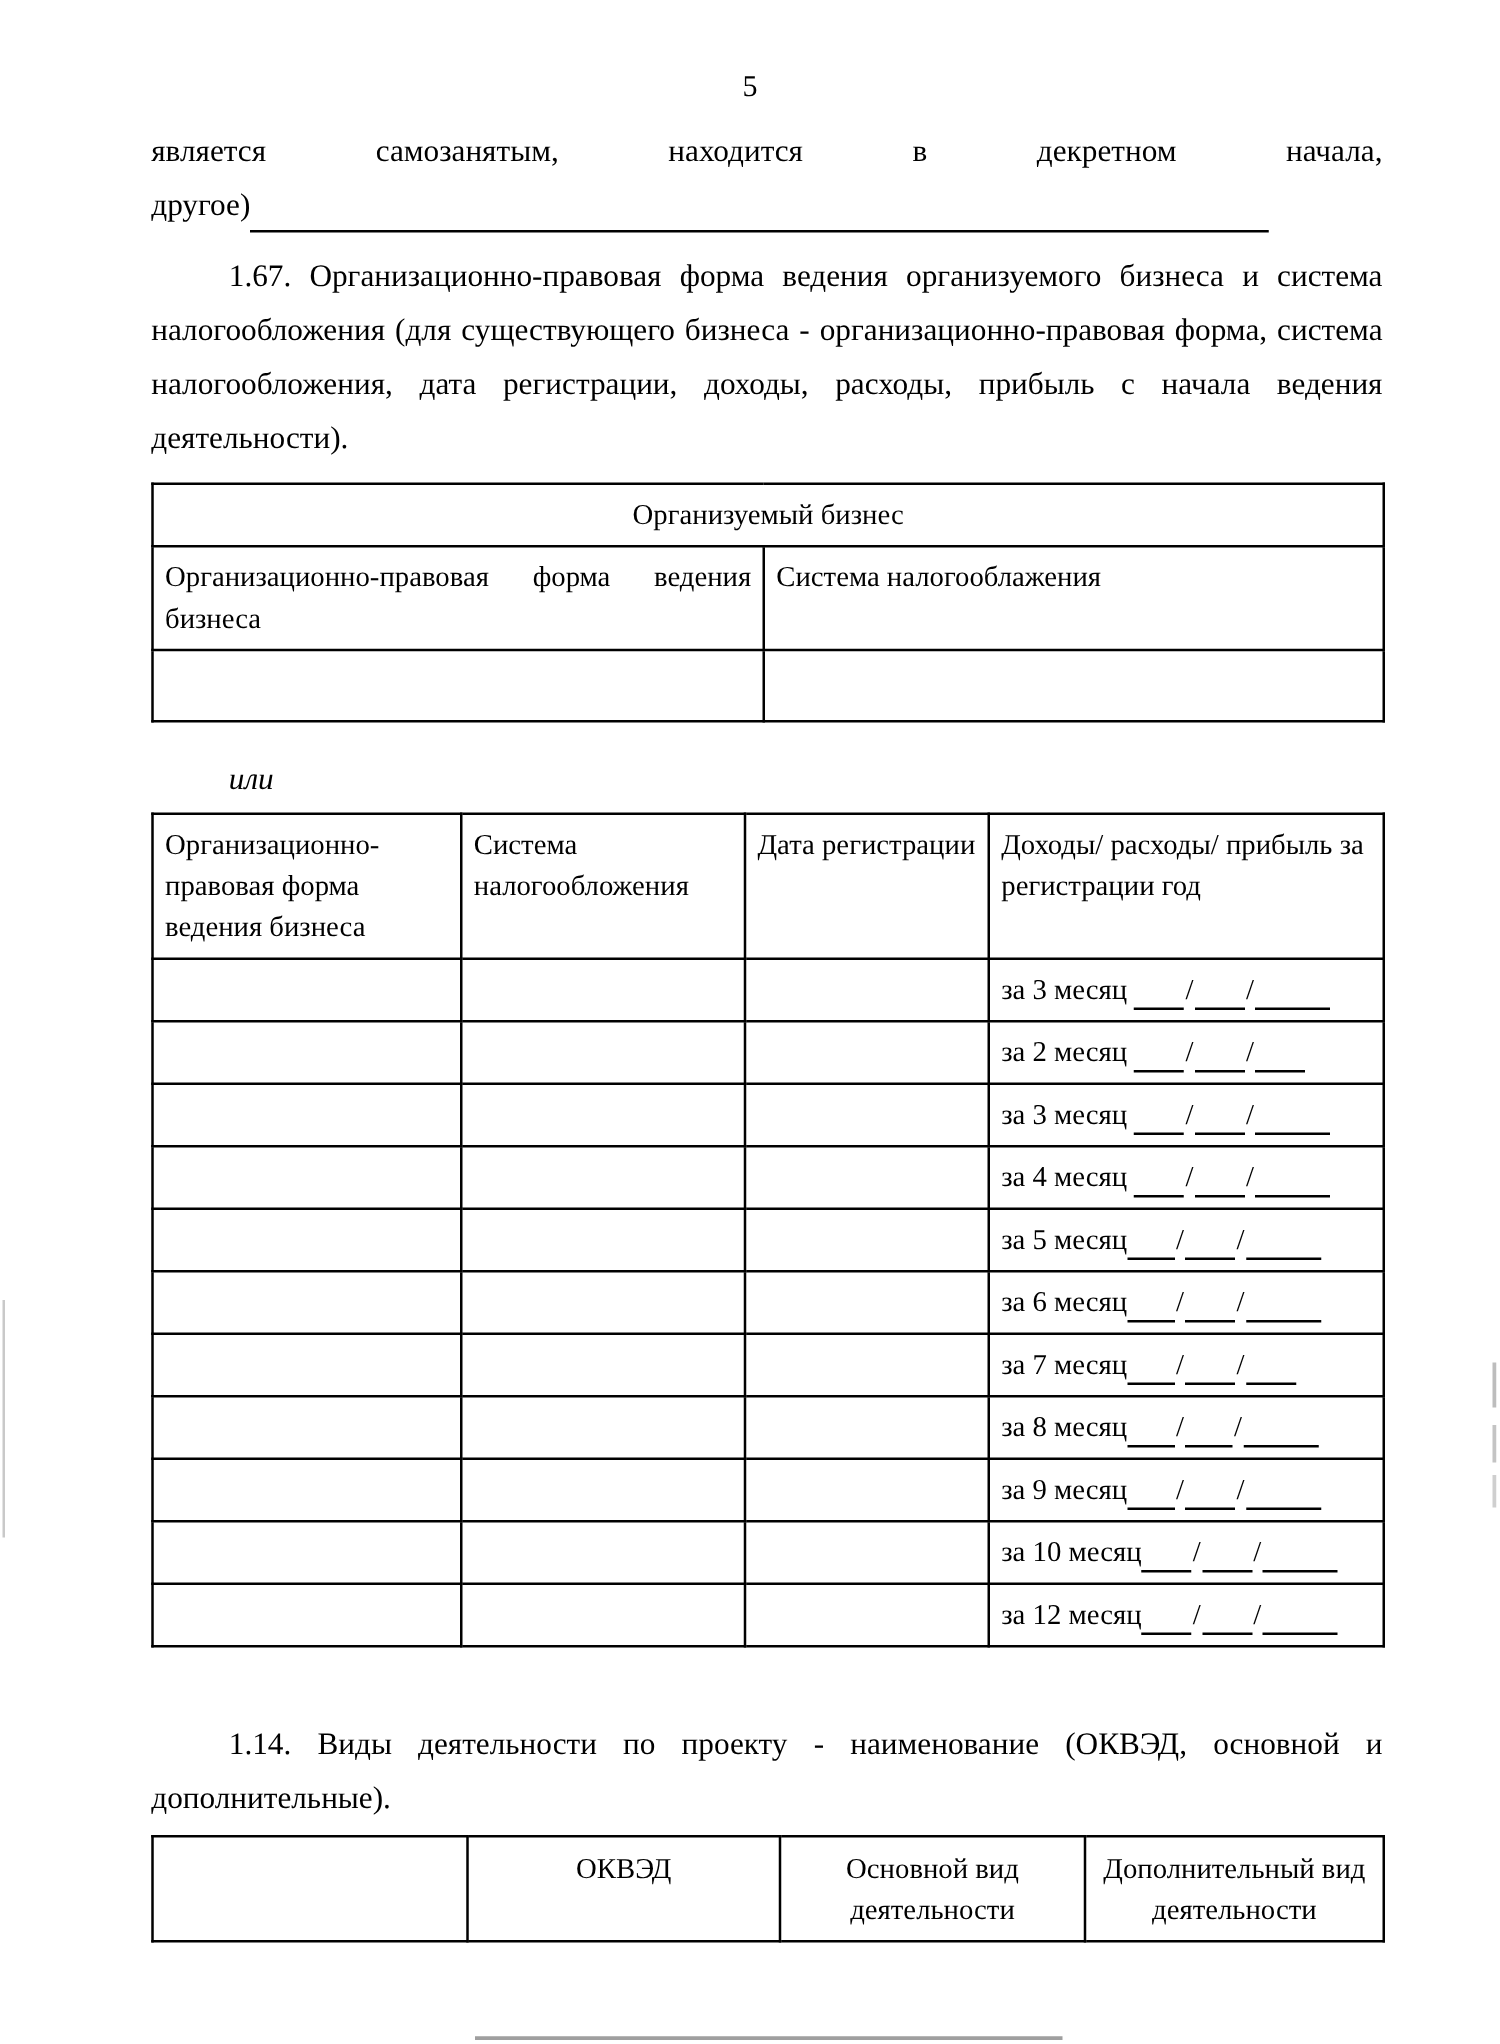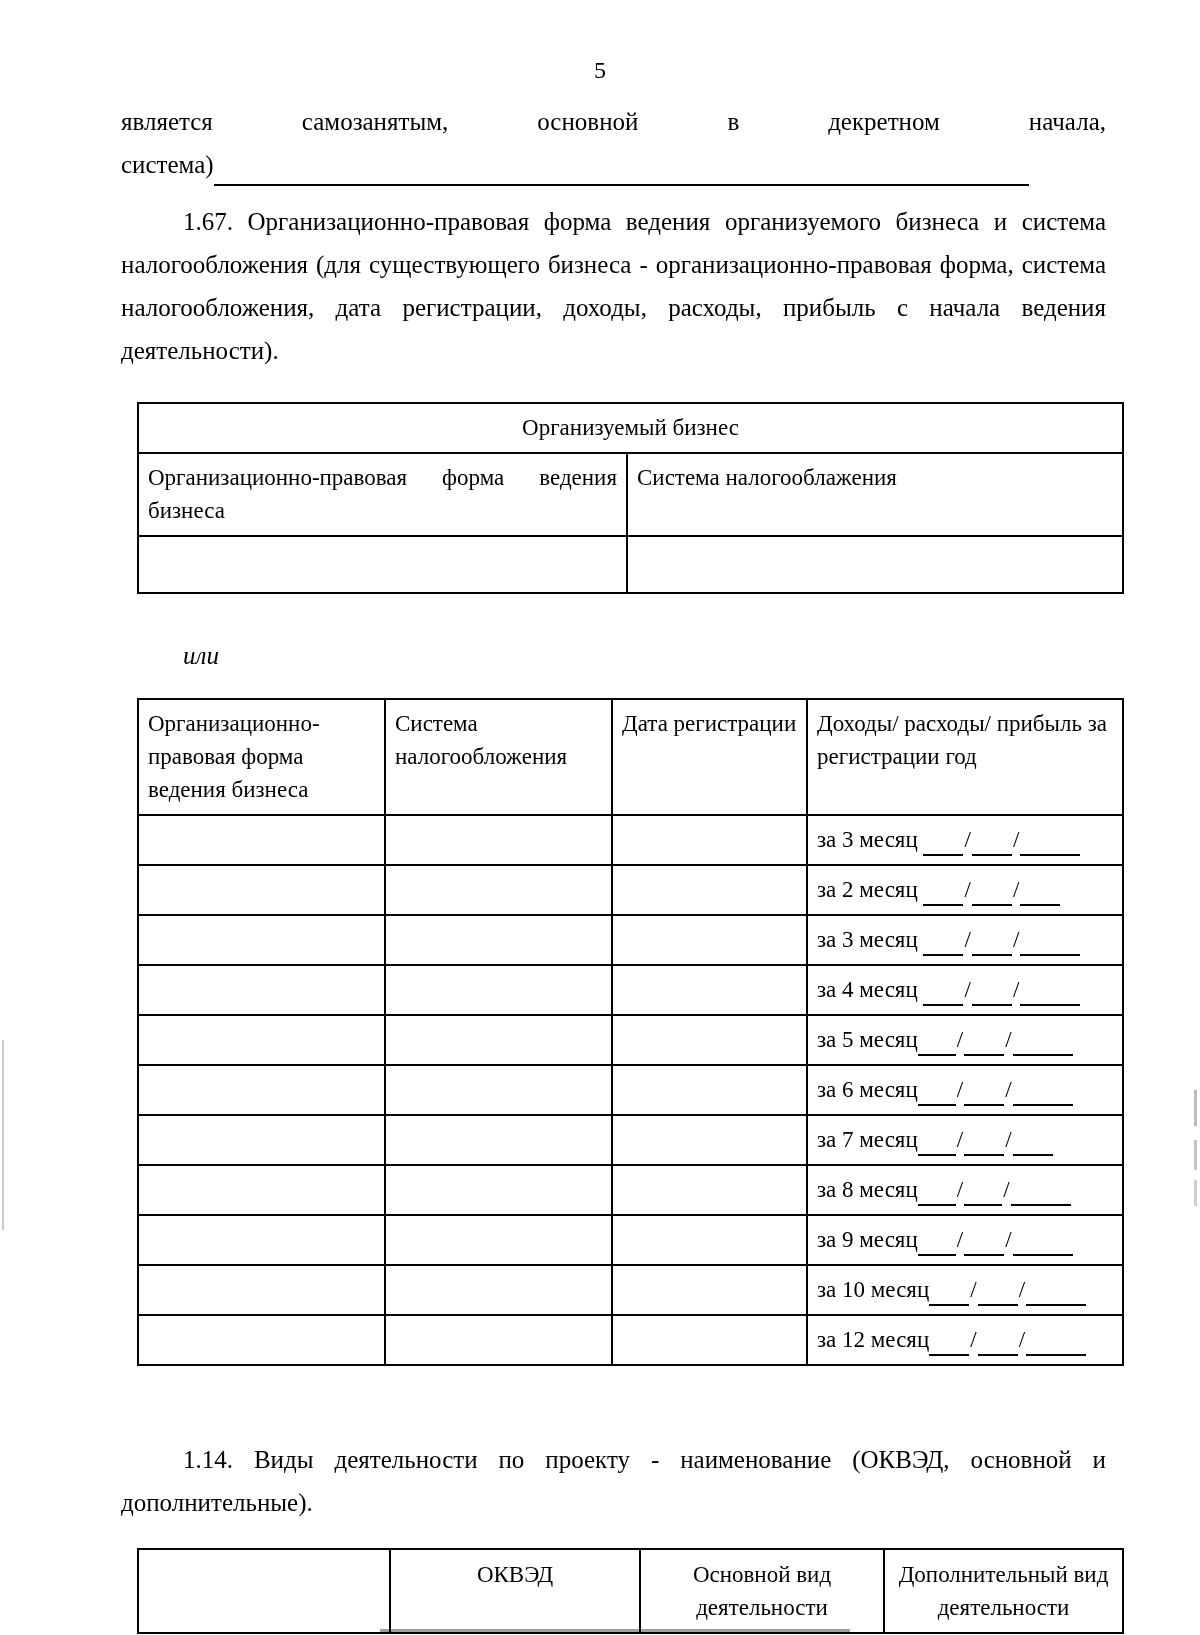--- a/index.html
+++ b/index.html
@@ -96,21 +96,21 @@
 
   .spacer-sm { height: 14px; }
   .spacer-md { height: 26px; }
   .spacer-lg { height: 56px; }
 
   
   table.doc-table {
     border-collapse: collapse;
     width: 985px;
     table-layout: fixed;
-    margin: 16px;
+    margin: 0;
   }
   table.doc-table td {
     border: 2px solid #000;
     font-size: 23px;
     line-height: 33px;
     padding: 7px 9px 8px 9px;
     vertical-align: top;
   }
   td.center-title {
     text-align: center;
@@ -168,28 +168,28 @@
   <div class="scan-edge-right-c"></div>
   <div class="scan-bottom"></div>
 
   <div class="page-number">5</div>
 
   <div class="content">
 
     <p class="para" style="display:flex; justify-content:space-between;">
       <span>является</span>
       <span>самозанятым,</span>
-      <span>основной</span>
+      <span>находится</span>
       <span>в</span>
       <span>декретном</span>
       <span>начала,</span>
     </p>
 
     <p class="para" style="white-space:nowrap;">
-      <span>система)</span><span class="fill-line" style="width:815px;"></span>
+      <span>другое)</span><span class="fill-line" style="width:815px;"></span>
     </p>
 
     <div class="spacer-sm"></div>
 
     <p class="para justify-all">
       <span class="indent"></span><span>1.67.  Организационно-правовая  форма  ведения  организуемого  бизнеса и система налогообложения (для существующего бизнеса - организационно-правовая форма, система налогообложения, дата регистрации, доходы, расходы, прибыль с начала ведения деятельности).</span>
     </p>
 
     <div class="spacer-sm"></div>
 

